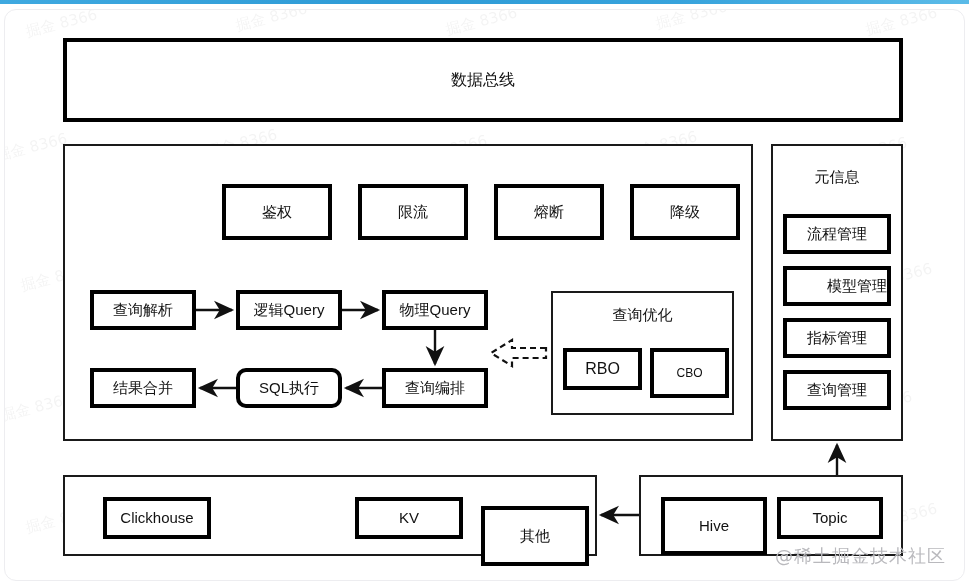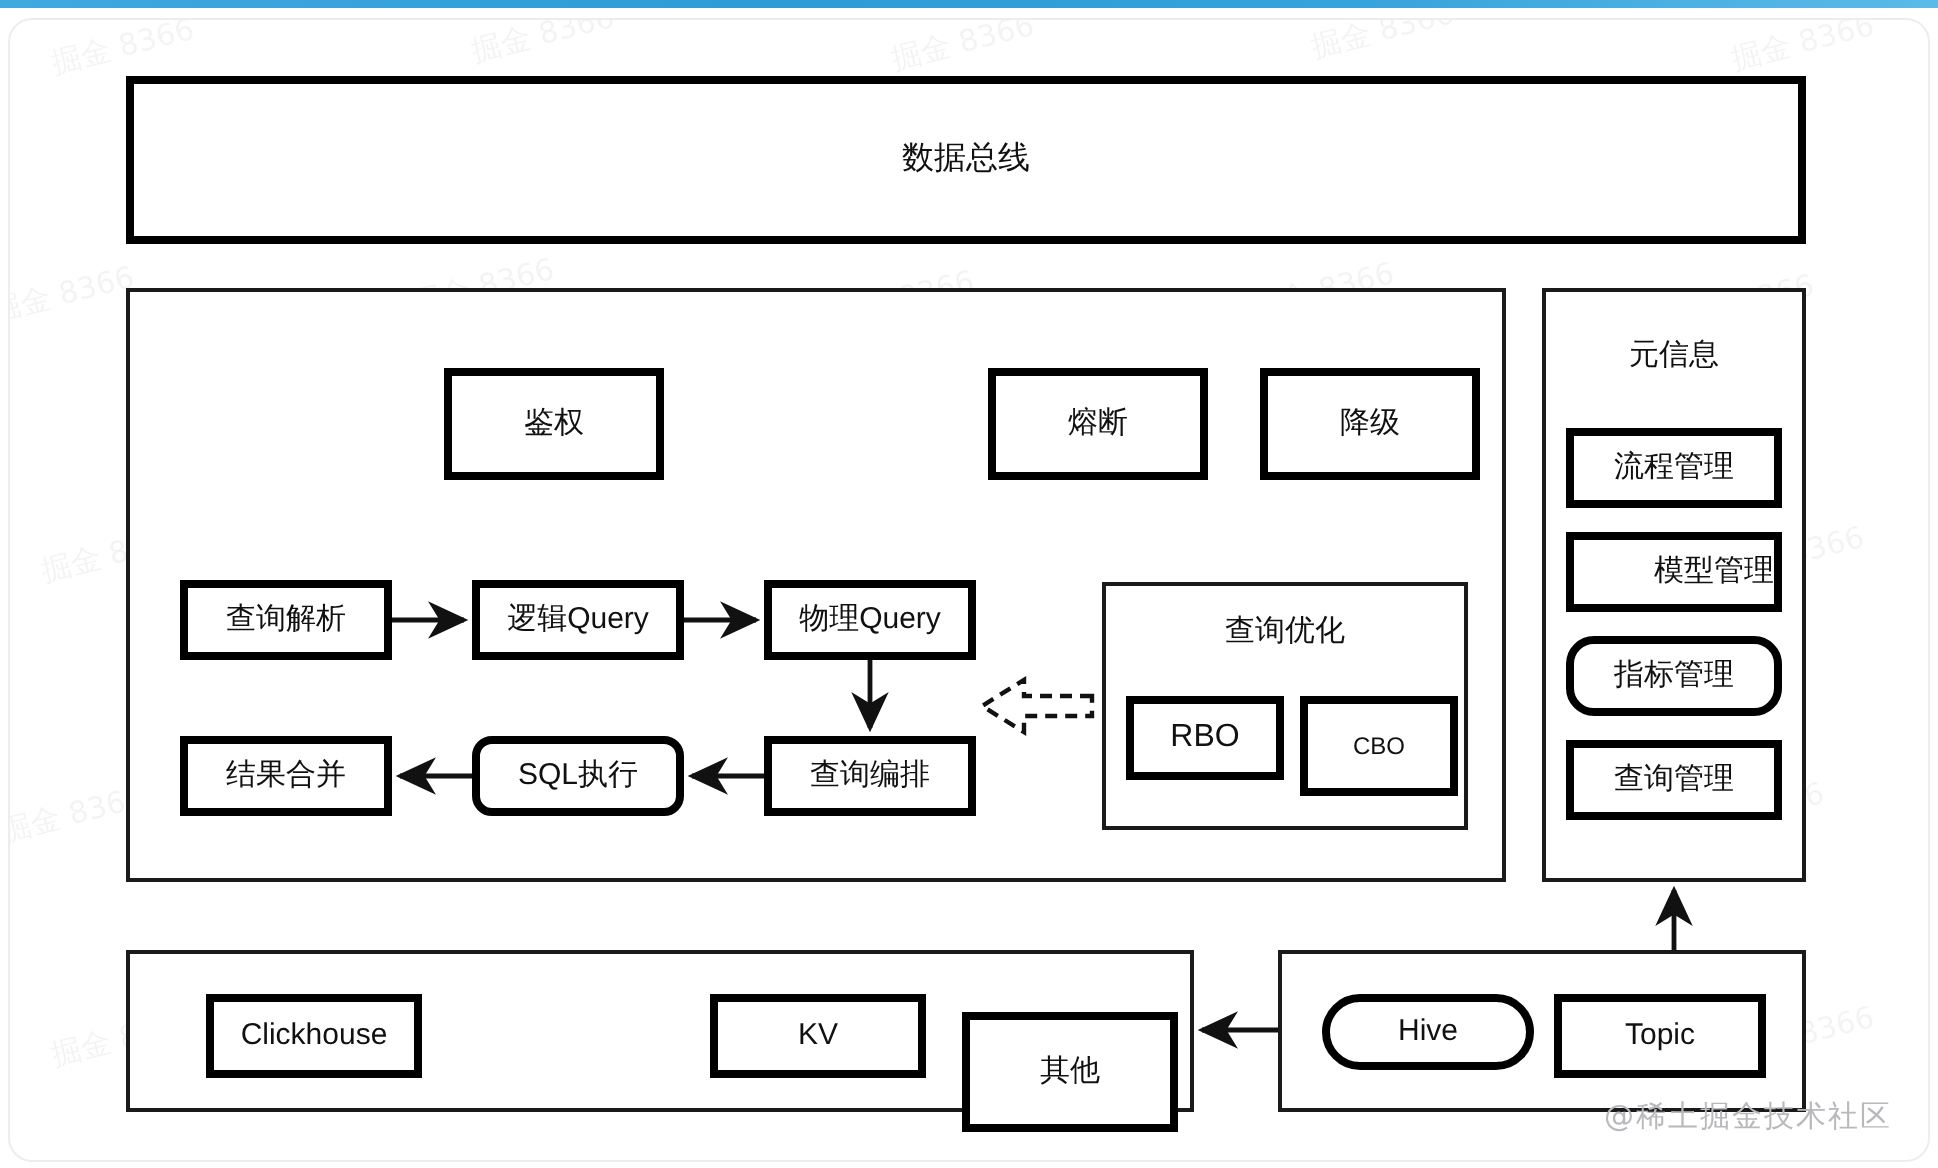--- a/index.html
+++ b/index.html
@@ -96,21 +96,21 @@
     left: 0; top: 0;
     width: 961px; height: 572px;
     z-index: 3;
     pointer-events: none;
   }
 
   .credit {
     position: absolute;
     right: 18px;
     bottom: 12px;
-    font-size: 15px;
+    font-size: 18px;
     color: #b9b9bd;
     letter-spacing: 1px;
     z-index: 4;
     font-family: "DejaVu Sans", sans-serif;
   }
 </style>
 </head>
 <body>
 
 <div id="page">
@@ -155,20 +155,23 @@
 
       <div class="box" style="left:58px; top:28px; width:840px; height:84px; font-size:16px;">
         <span>数据总线</span>
       </div>
 
       <div class="panel" style="left:58px; top:134px; width:690px; height:297px;"></div>
 
       <div class="box" style="left:217px; top:174px; width:110px; height:56px;">
         <span>鉴权</span>
       </div>
+      <div class="box" style="left:353px; top:174px; width:110px; height:56px;">
+        <span>限流</span>
+      </div>
       <div class="box" style="left:489px; top:174px; width:110px; height:56px;">
         <span>熔断</span>
       </div>
       <div class="box" style="left:625px; top:174px; width:110px; height:56px;">
         <span>降级</span>
       </div>
 
       <div class="box" style="left:85px; top:280px; width:106px; height:40px;">
         <span>查询解析</span>
       </div>
@@ -201,40 +204,40 @@
 
       <div class="panel" style="left:766px; top:134px; width:132px; height:297px;">
         <div class="panel-title" style="top:22px;">元信息</div>
       </div>
       <div class="box" style="left:778px; top:204px; width:108px; height:40px;">
         <span>流程管理</span>
       </div>
       <div class="box" style="left:778px; top:256px; width:108px; height:40px;justify-content:flex-end;">
         <span>模型管理</span>
       </div>
-      <div class="box" style="left:778px; top:308px; width:108px; height:40px;border-radius:14px;">
+      <div class="box" style="left:778px; top:308px; width:108px; height:40px;">
         <span>指标管理</span>
       </div>
       <div class="box" style="left:778px; top:360px; width:108px; height:40px;">
         <span>查询管理</span>
       </div>
 
       <div class="panel" style="left:58px; top:465px; width:534px; height:81px;"></div>
       <div class="box" style="left:98px; top:487px; width:108px; height:42px;">
         <span>Clickhouse</span>
       </div>
       <div class="box" style="left:350px; top:487px; width:108px; height:42px;">
         <span>KV</span>
       </div>
       <div class="box" style="left:476px; top:482px; width:108px; height:60px;margin-top:14px;">
         <span>其他</span>
       </div>
 
       <div class="panel" style="left:634px; top:465px; width:264px; height:81px;"></div>
-      <div class="box" style="left:656px; top:487px; width:106px; height:38px;border-radius:19px;">
+      <div class="box" style="left:656px; top:487px; width:106px; height:58px;">
         <span>Hive</span>
       </div>
       <div class="box" style="left:772px; top:487px; width:106px; height:42px;">
         <span>Topic</span>
       </div>
 
     </div>
 
     <svg class="wires" viewBox="0 0 961 572" width="961" height="572">
       <defs>

